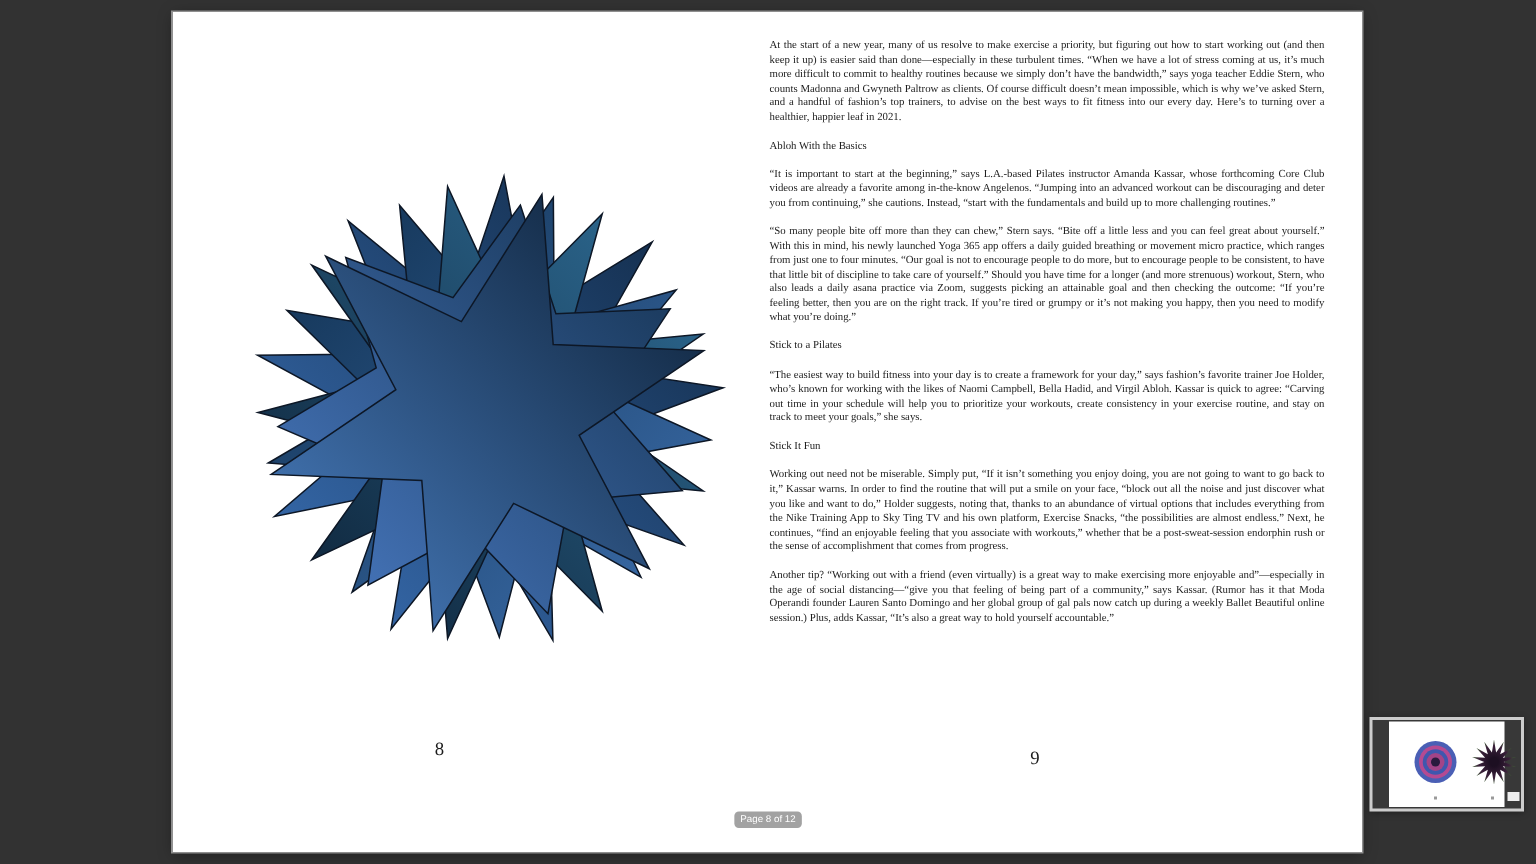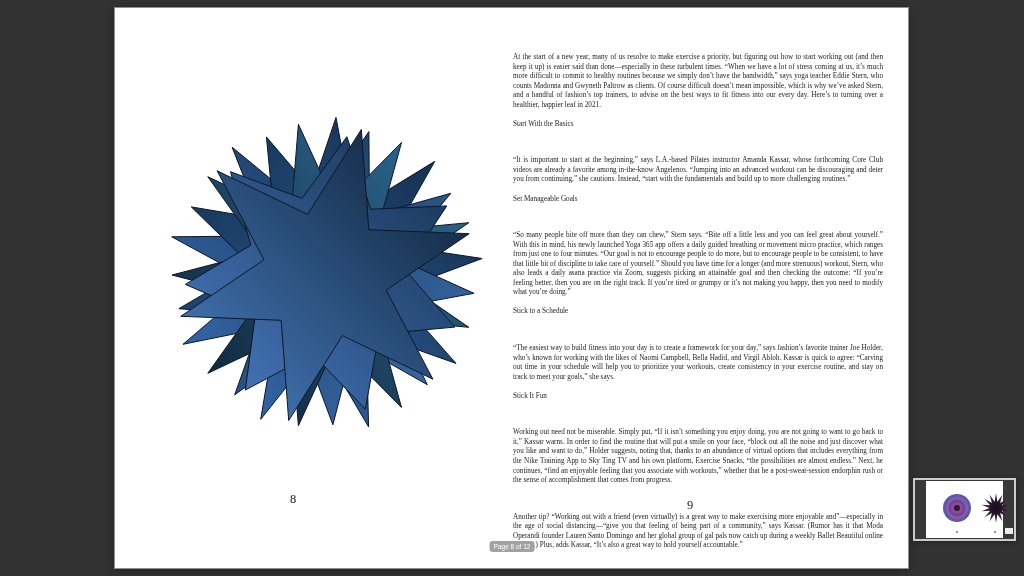--- a/index.html
+++ b/index.html
@@ -41,21 +41,20 @@
     color: #1c1c1c;
   }
   #article p {
     margin: 0 0 9.55px 0;
     font-size: 7.2px;
     line-height: 9.55px;
   }
   #article p.body {
     text-align: justify;
     hyphens: auto;
-    margin-top: 27px;
     -webkit-hyphens: auto;
   }
   #article p.heading { text-align: left; }
   
   #page-badge {
     position: absolute;
     left: 50%; top: 541px;
     transform: translateX(-50%);
     background: #a2a2a2;
     color: #ffffff;
@@ -131,25 +130,24 @@
         <polygon points="171.0,2.4 188.5,96.1 269.8,46.3 222.9,129.3 317.1,143.5 227.9,176.9 291.0,248.4 201.1,216.6 203.6,311.9 155.1,229.8 95.7,304.3 111.4,210.4 18.0,229.3 90.4,167.3 6.7,121.8 102.0,120.9 67.1,32.2 140.7,92.7" fill="url(#g0)" stroke="#0d1726" stroke-width="1"></polygon>
         <polygon points="203.9,16.6 204.5,100.9 285.8,78.3 232.1,143.4 308.9,178.3 225.9,193.6 262.3,269.7 188.9,228.1 167.9,309.8 138.4,230.8 69.7,279.8 97.9,200.3 13.8,193.7 86.6,151.0 26.3,91.9 109.5,105.9 101.4,21.9 156.1,86.1" fill="url(#g1)" stroke="#0d1726" stroke-width="1"></polygon>
         <polygon points="236.5,27.5 212.1,116.3 303.8,107.7 228.0,160.0 303.8,212.3 212.1,203.7 236.5,292.5 171.8,227.0 133.4,310.7 126.0,218.9 42.8,258.3 96.1,183.3 7.0,160.0 96.1,136.7 42.8,61.7 126.0,101.1 133.4,9.3 171.8,93.0" fill="url(#g2)" stroke="#0d1726" stroke-width="1"></polygon>
         <polygon points="181.9,21.7 205.6,94.2 281.8,90.9 239.8,154.6 289.9,212.1 214.0,219.0 200.3,294.1 147.5,239.0 80.3,275.1 90.4,199.5 20.3,169.4 85.8,130.2 65.5,56.7 137.0,83.4" fill="url(#g3)" stroke="#0d1726" stroke-width="1"></polygon>
         <polygon points="196.3,14.5 203.8,114.7 304.2,118.7 221.1,175.2 267.9,264.2 177.4,220.6 123.7,305.5 116.2,205.3 15.8,201.3 98.9,144.8 52.1,55.8 142.6,99.4" fill="url(#g4)" stroke="#0d1726" stroke-width="1"></polygon>
       </svg>
     <div class="page-number" id="page-num-left">8</div>
 
     <div id="article">
         <p class="body">At the start of a new year, many of us resolve to make exercise a priority, but figuring out how to start working out (and then keep it up) is easier said than done—especially in these turbulent times. “When we have a lot of stress coming at us, it’s much more difficult to commit to healthy routines because we simply don’t have the bandwidth,” says yoga teacher Eddie Stern, who counts Madonna and Gwyneth Paltrow as clients. Of course difficult doesn’t mean impossible, which is why we’ve asked Stern, and a handful of fashion’s top trainers, to advise on the best ways to fit fitness into our every day. Here’s to turning over a healthier, happier leaf in 2021.</p>
-        <p class="heading">Start With the Basics</p>
+        <p class="heading">Abloh With the Basics</p>
         <p class="body">“It is important to start at the beginning,” says L.A.-based Pilates instructor Amanda Kassar, whose forthcoming Core Club videos are already a favorite among in-the-know Angelenos. “Jumping into an advanced workout can be discouraging and deter you from continuing,” she cautions. Instead, “start with the fundamentals and build up to more challenging routines.”</p>
-        <p class="heading">Set Manageable Goals</p>
         <p class="body">“So many people bite off more than they can chew,” Stern says. “Bite off a little less and you can feel great about yourself.” With this in mind, his newly launched Yoga 365 app offers a daily guided breathing or movement micro practice, which ranges from just one to four minutes. “Our goal is not to encourage people to do more, but to encourage people to be consistent, to have that little bit of discipline to take care of yourself.” Should you have time for a longer (and more strenuous) workout, Stern, who also leads a daily asana practice via Zoom, suggests picking an attainable goal and then checking the outcome: “If you’re feeling better, then you are on the right track. If you’re tired or grumpy or it’s not making you happy, then you need to modify what you’re doing.”</p>
-        <p class="heading">Stick to a Schedule</p>
+        <p class="heading">Stick to a Pilates</p>
         <p class="body">“The easiest way to build fitness into your day is to create a framework for your day,” says fashion’s favorite trainer Joe Holder, who’s known for working with the likes of Naomi Campbell, Bella Hadid, and Virgil Abloh. Kassar is quick to agree: “Carving out time in your schedule will help you to prioritize your workouts, create consistency in your exercise routine, and stay on track to meet your goals,” she says.</p>
         <p class="heading">Stick It Fun</p>
         <p class="body">Working out need not be miserable. Simply put, “If it isn’t something you enjoy doing, you are not going to want to go back to it,” Kassar warns. In order to find the routine that will put a smile on your face, “block out all the noise and just discover what you like and want to do,” Holder suggests, noting that, thanks to an abundance of virtual options that includes everything from the Nike Training App to Sky Ting TV and his own platform, Exercise Snacks, “the possibilities are almost endless.” Next, he continues, “find an enjoyable feeling that you associate with workouts,” whether that be a post-sweat-session endorphin rush or the sense of accomplishment that comes from progress.</p>
         <p class="body">Another tip? “Working out with a friend (even virtually) is a great way to make exercising more enjoyable and”—especially in the age of social distancing—“give you that feeling of being part of a community,” says Kassar. (Rumor has it that Moda Operandi founder Lauren Santo Domingo and her global group of gal pals now catch up during a weekly Ballet Beautiful online session.) Plus, adds Kassar, “It’s also a great way to hold yourself accountable.”</p>
       </div>
     <div class="page-number" id="page-num-right">9</div>
   </div>
 
   <div id="page-badge">Page 8 of 12</div>
 

